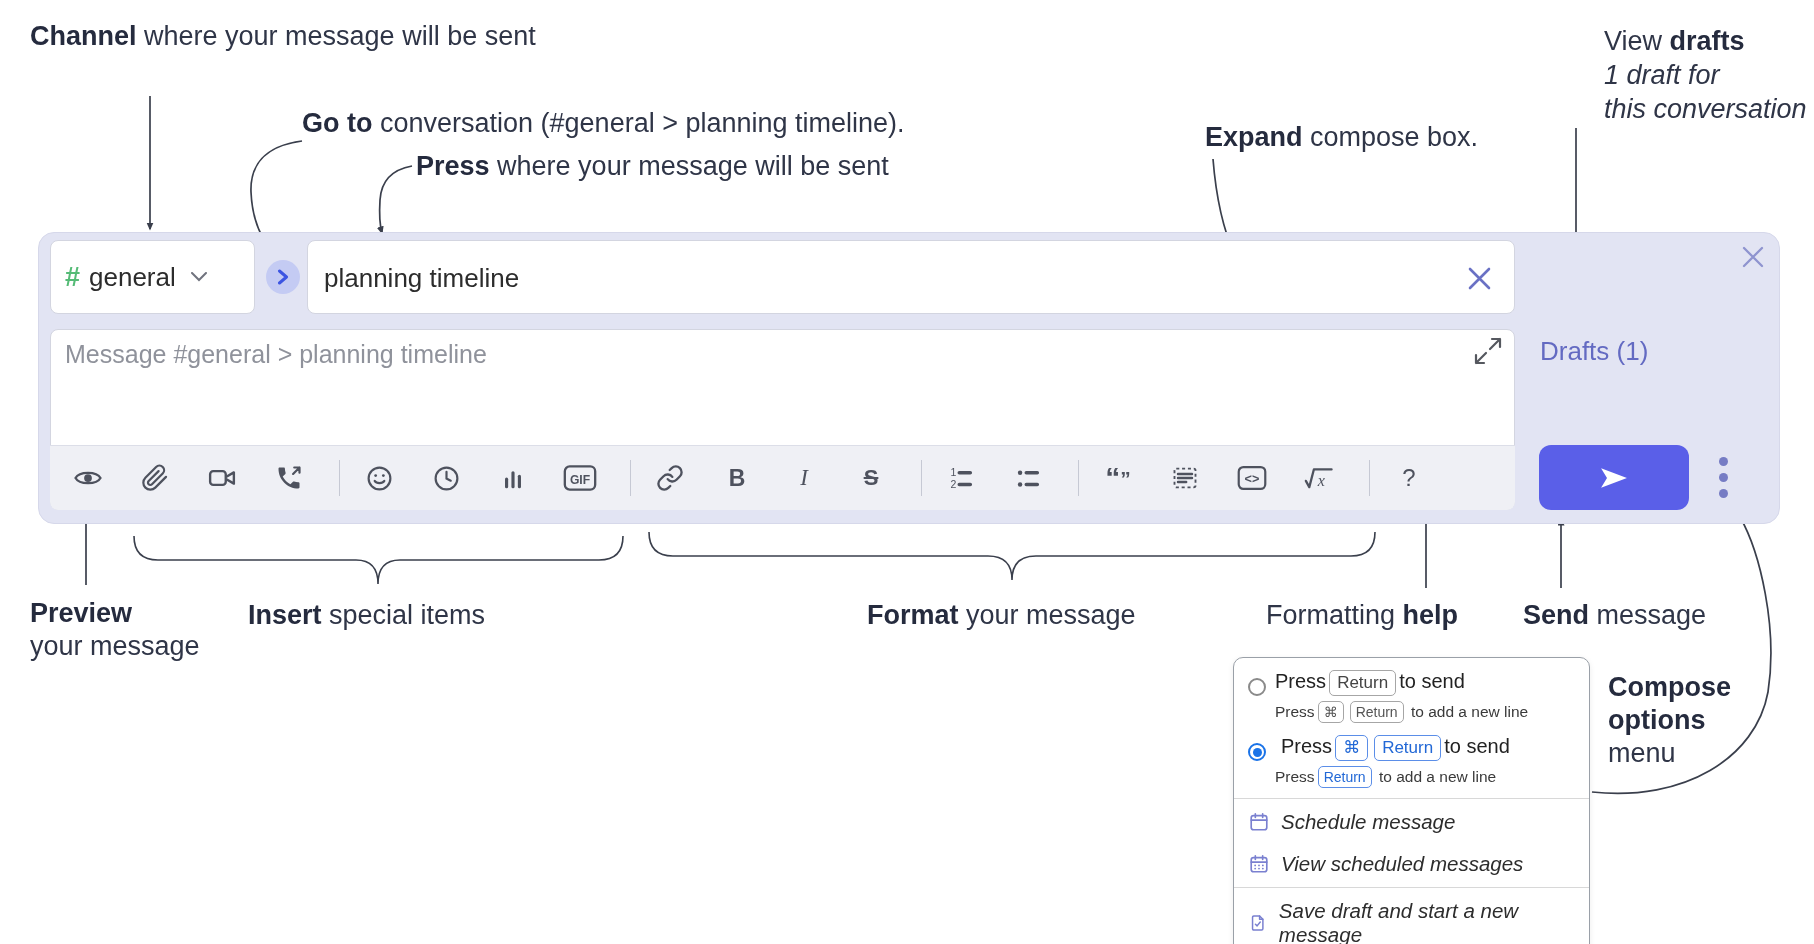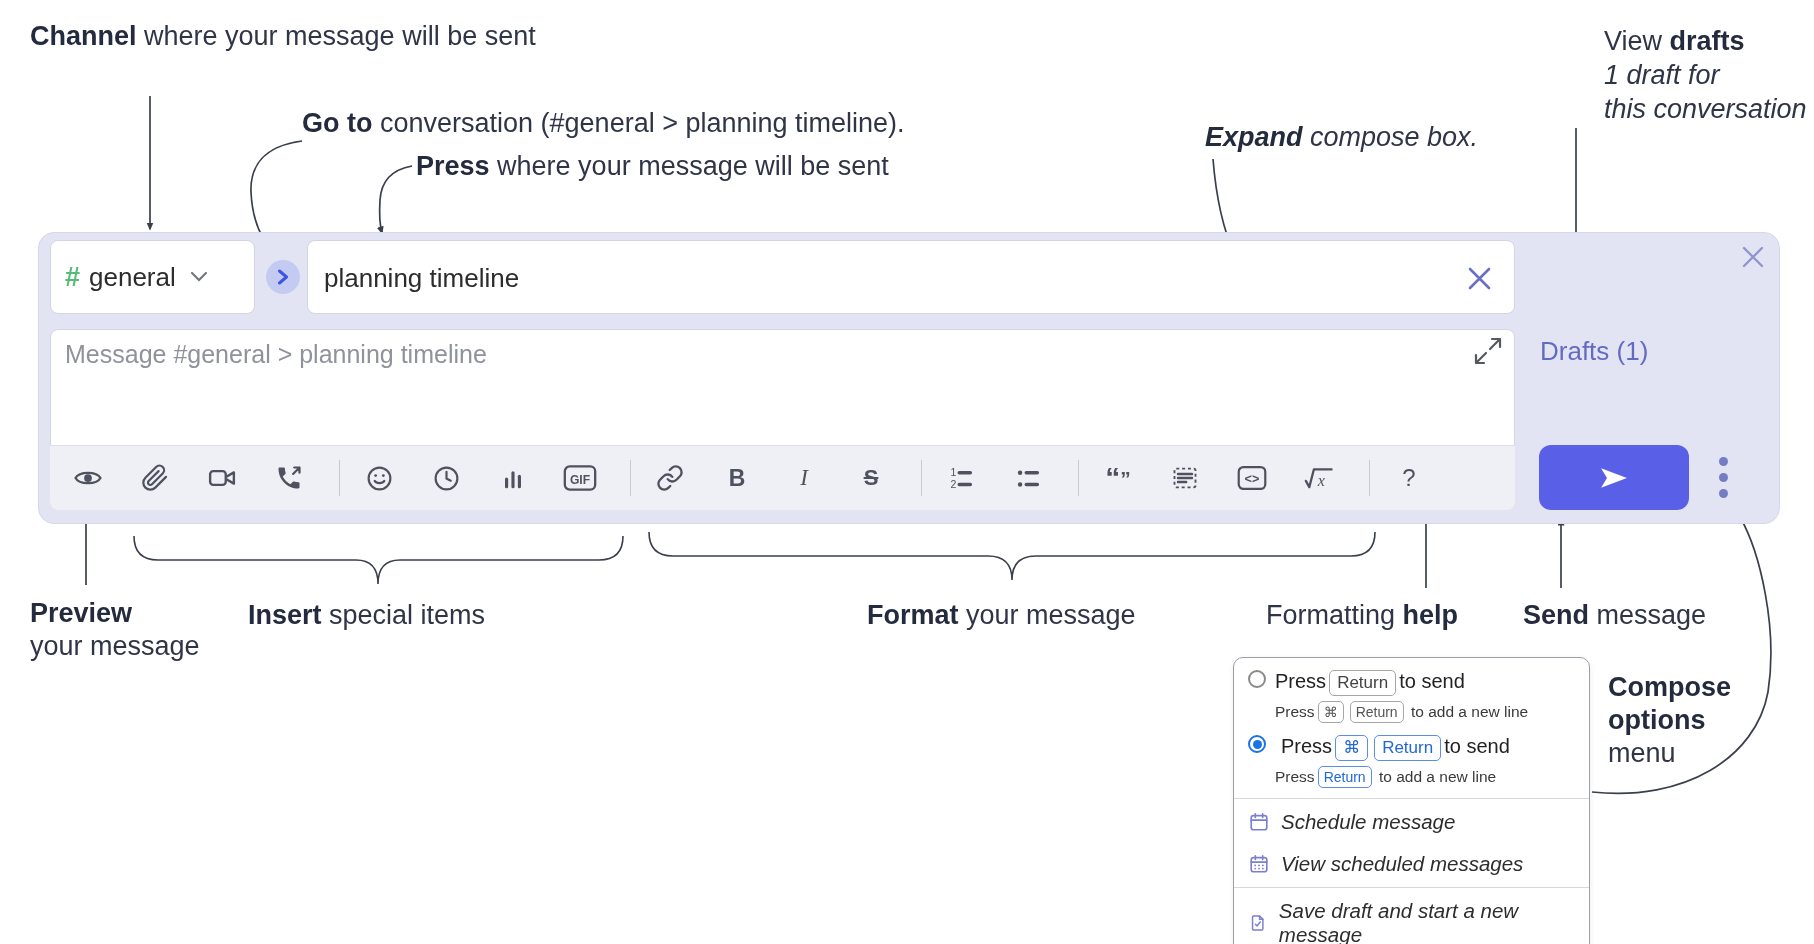--- a/index.html
+++ b/index.html
@@ -43,21 +43,21 @@
   .drafts{left:1540px;top:336px;font-size:26px;color:#636ac2;cursor:pointer;}
   .send-btn{left:1539px;top:445px;width:150px;height:65px;background:#5a5fe8;border-radius:12px;
             display:flex;align-items:center;justify-content:center;cursor:pointer;}
   .dots-btn{left:1705px;top:449px;width:36px;height:57px;display:flex;flex-direction:column;
             align-items:center;justify-content:center;gap:7px;cursor:pointer;}
   .dot{width:9px;height:9px;border-radius:50%;background:#767cc4;}
   
   .popup{left:1233px;top:657px;width:357px;background:#ffffff;border:1.5px solid #9aa0a8;
          border-radius:10px;box-sizing:border-box;box-shadow:0 2px 6px rgba(0,0,0,.08);font-size:20px;color:#222;}
   .pp-sec1{padding:12px 14px 10px 14px;}
-  .pp-row{display:flex;align-items:flex-start;gap:9px;cursor:pointer;}
+  .pp-row{display:flex;align-items:flex-end;gap:9px;cursor:pointer;}
   .radio{width:18px;height:18px;border-radius:50%;border:2px solid #8a8a8a;box-sizing:border-box;flex:0 0 auto;
          display:flex;align-items:center;justify-content:center;}
   .radio.sel{border-color:#1a73e8;}
   .radio.sel::after{content:"";width:9px;height:9px;border-radius:50%;background:#1a73e8;}
   .kbd{display:inline-block;border:1px solid #a6a6a6;border-radius:5px;background:#fff;color:#444;
        padding:0 7px;font-size:17px;line-height:24px;margin:0 3px;}
   .kbd.sm{font-size:14px;line-height:20px;padding:0 5px;color:#555;}
   .kbd.blue{border-color:#5b8ee8;color:#2268d6;}
   .pp-sub{margin:5px 0 0 27px;font-size:15.5px;color:#3a3a3a;}
   .pp-div{height:1px;background:#d8d8d8;}
@@ -95,21 +95,21 @@
   </div>
 
   <div class="abs note" style="left:302px;top:107px;">
     <b>Go to</b><span> conversation (#general &gt; planning timeline).</span>
   </div>
 
   <div class="abs note" style="left:416px;top:150px;">
     <b>Press</b><span> where your message will be sent</span>
   </div>
 
-  <div class="abs note" style="left:1205px;top:121px;font-style:italic;">
+  <div class="abs note" style="left:1205px;top:121px;">
     <b>Expand</b><span> compose box.</span>
   </div>
 
   <div class="abs note" style="left:1604px;top:24px;line-height:34px;">
     <div><span>View </span><b>drafts</b></div>
     <div class="it">1 draft for</div>
     <div class="it">this conversation</div>
   </div>
 
   <div class="abs compose"></div>

